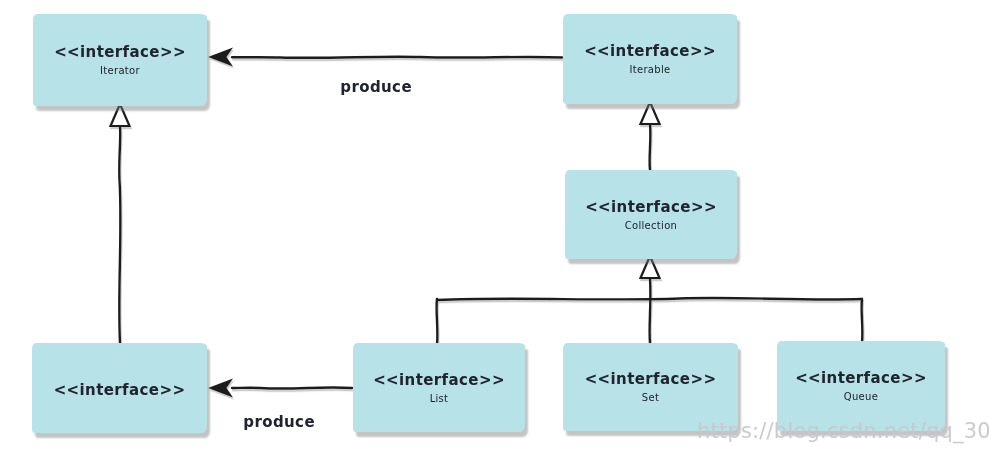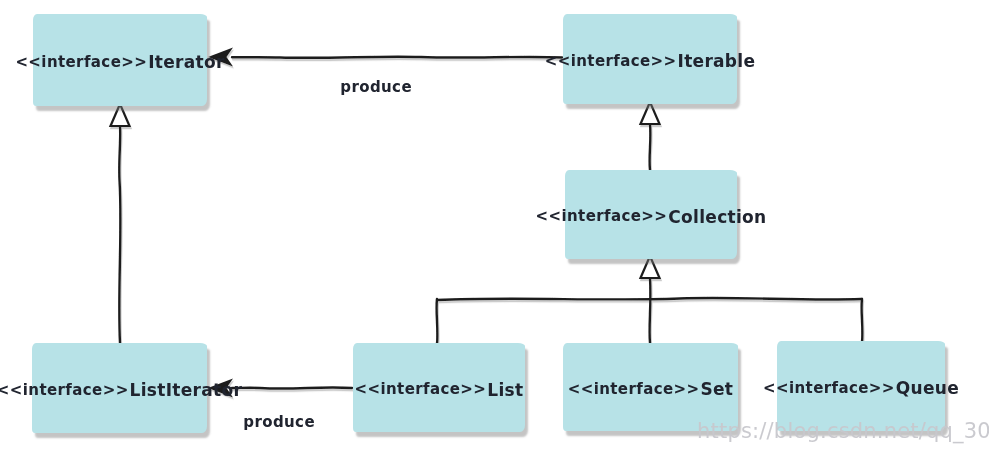--- a/index.html
+++ b/index.html
@@ -7,32 +7,32 @@
     position:relative;
     width:989px;height:451px;
     background:#ffffff;
     overflow:hidden;
     font-family:"DejaVu Sans", sans-serif;
   }
   #wires{position:absolute;left:0;top:0;z-index:1;}
   .node{
     position:absolute;
     background:#b7e2e7;
-    display:flex;flex-direction:row;align-items:center;justify-content:center;
+    display:flex;flex-direction:column;align-items:center;justify-content:center;
     gap:1px;
     padding-top:4px;
     box-shadow:3px 5px 2px rgba(125,125,125,.45);
     border-radius:4px 7px 5px 3px / 6px 3px 7px 4px;
     z-index:2;
   }
   .node .stereo{
     font-size:15px;font-weight:bold;color:#20242f;letter-spacing:.4px;line-height:17px;
   }
   .node .nname{
-    font-size:17px;font-weight:bold;color:#20242f;letter-spacing:.3px;line-height:18px;
+    font-size:10px;font-weight:normal;color:#20242f;letter-spacing:.3px;line-height:18px;
   }
   .edge-label{
     position:absolute;width:84px;text-align:right;
     font-size:15px;font-weight:bold;color:#20242f;letter-spacing:.4px;
     z-index:3;
   }
   #watermark{
     position:absolute;left:697px;top:419px;
     font-size:21px;font-weight:400;color:rgba(199,199,204,.95);
     letter-spacing:.2px;white-space:nowrap;z-index:5;
@@ -81,21 +81,20 @@
     <span class="nname">Iterable</span>
   </div>
 
   <div class="node" style="left:565px;top:170px;width:172px;height:85px">
     <span class="stereo">&lt;&lt;interface&gt;&gt;</span>
     <span class="nname">Collection</span>
   </div>
 
   <div class="node" style="left:32px;top:343px;width:175px;height:86px">
     <span class="stereo">&lt;&lt;interface&gt;&gt;</span>
-    <span class="nname">ListIterator</span>
   </div>
 
   <div class="node" style="left:353px;top:343px;width:172px;height:85px">
     <span class="stereo">&lt;&lt;interface&gt;&gt;</span>
     <span class="nname">List</span>
   </div>
 
   <div class="node" style="left:563px;top:343px;width:175px;height:84px">
     <span class="stereo">&lt;&lt;interface&gt;&gt;</span>
     <span class="nname">Set</span>

